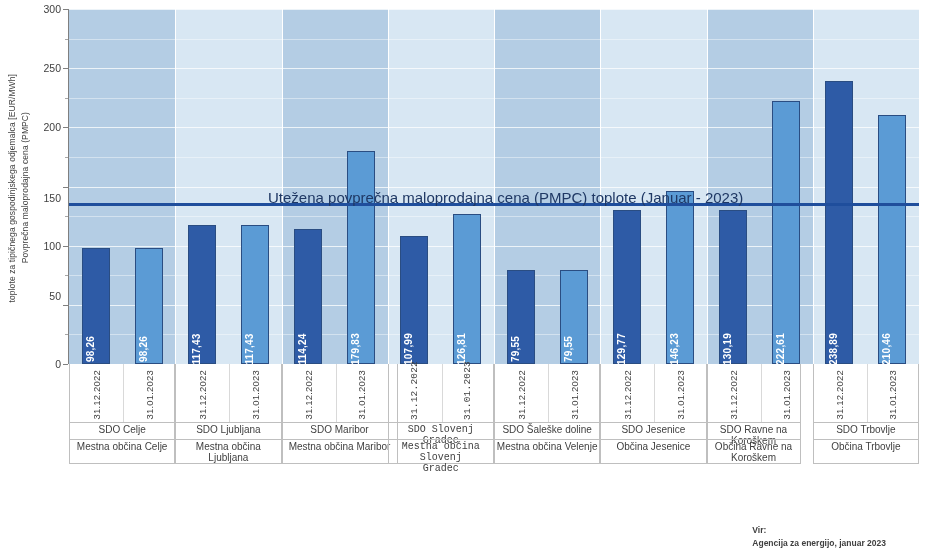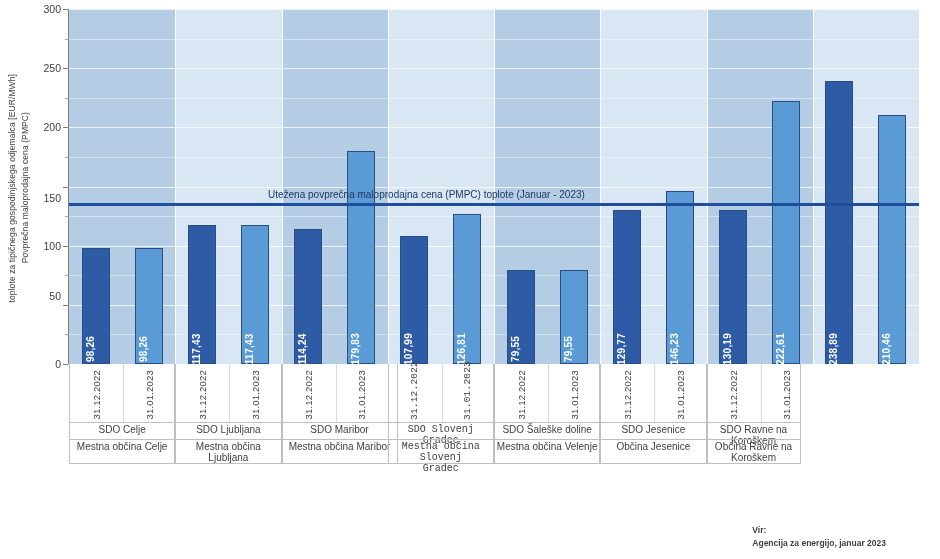--- a/index.html
+++ b/index.html
@@ -144,21 +144,21 @@
   
   #ref-line {
     position: absolute;
     left: 0;
     width: 100%;
     height: 3px;
     background: #1f4e9c;
   }
   #ref-label {
     position: absolute;
-    font-size: 10px;
+    font-size: 15px;
     color: #1f3864;
     white-space: nowrap;
   }
 
   
   #cat-axis {
     position: absolute;
     left: 69px;
     top: 364px;
     width: 850px;
@@ -441,20 +441,33 @@
           <div class="date-divider" style="left: 53.125px;"></div>
         </div>
         <div class="sdo-divider" style="top: 58px;"></div>
         <div class="cat-sdo">SDO Ravne na Koroškem</div>
         <div class="sdo-divider" style="top: 75px;"></div>
         <div class="cat-muni">
           <div>Občina Ravne na</div>
           <div>Koroškem</div>
         </div>
       </div>
+      <div class="cat-group" style="left: 743.75px; width: 106.25px;">
+        <div class="cat-dates">
+          <div class="cat-date" style="left: 20.5625px;">31.12.2022</div>
+          <div class="cat-date" style="left: 73.6875px;">31.01.2023</div>
+          <div class="date-divider" style="left: 53.125px;"></div>
+        </div>
+        <div class="sdo-divider" style="top: 58px;"></div>
+        <div class="cat-sdo">SDO Trbovlje</div>
+        <div class="sdo-divider" style="top: 75px;"></div>
+        <div class="cat-muni">
+          <div>Občina Trbovlje</div>
+        </div>
+      </div>
     </div>
 
 
   <div id="source">
     <div>Vir:</div>
     <div>Agencija za energijo, januar 2023</div>
   </div>
 
 </div>
 

